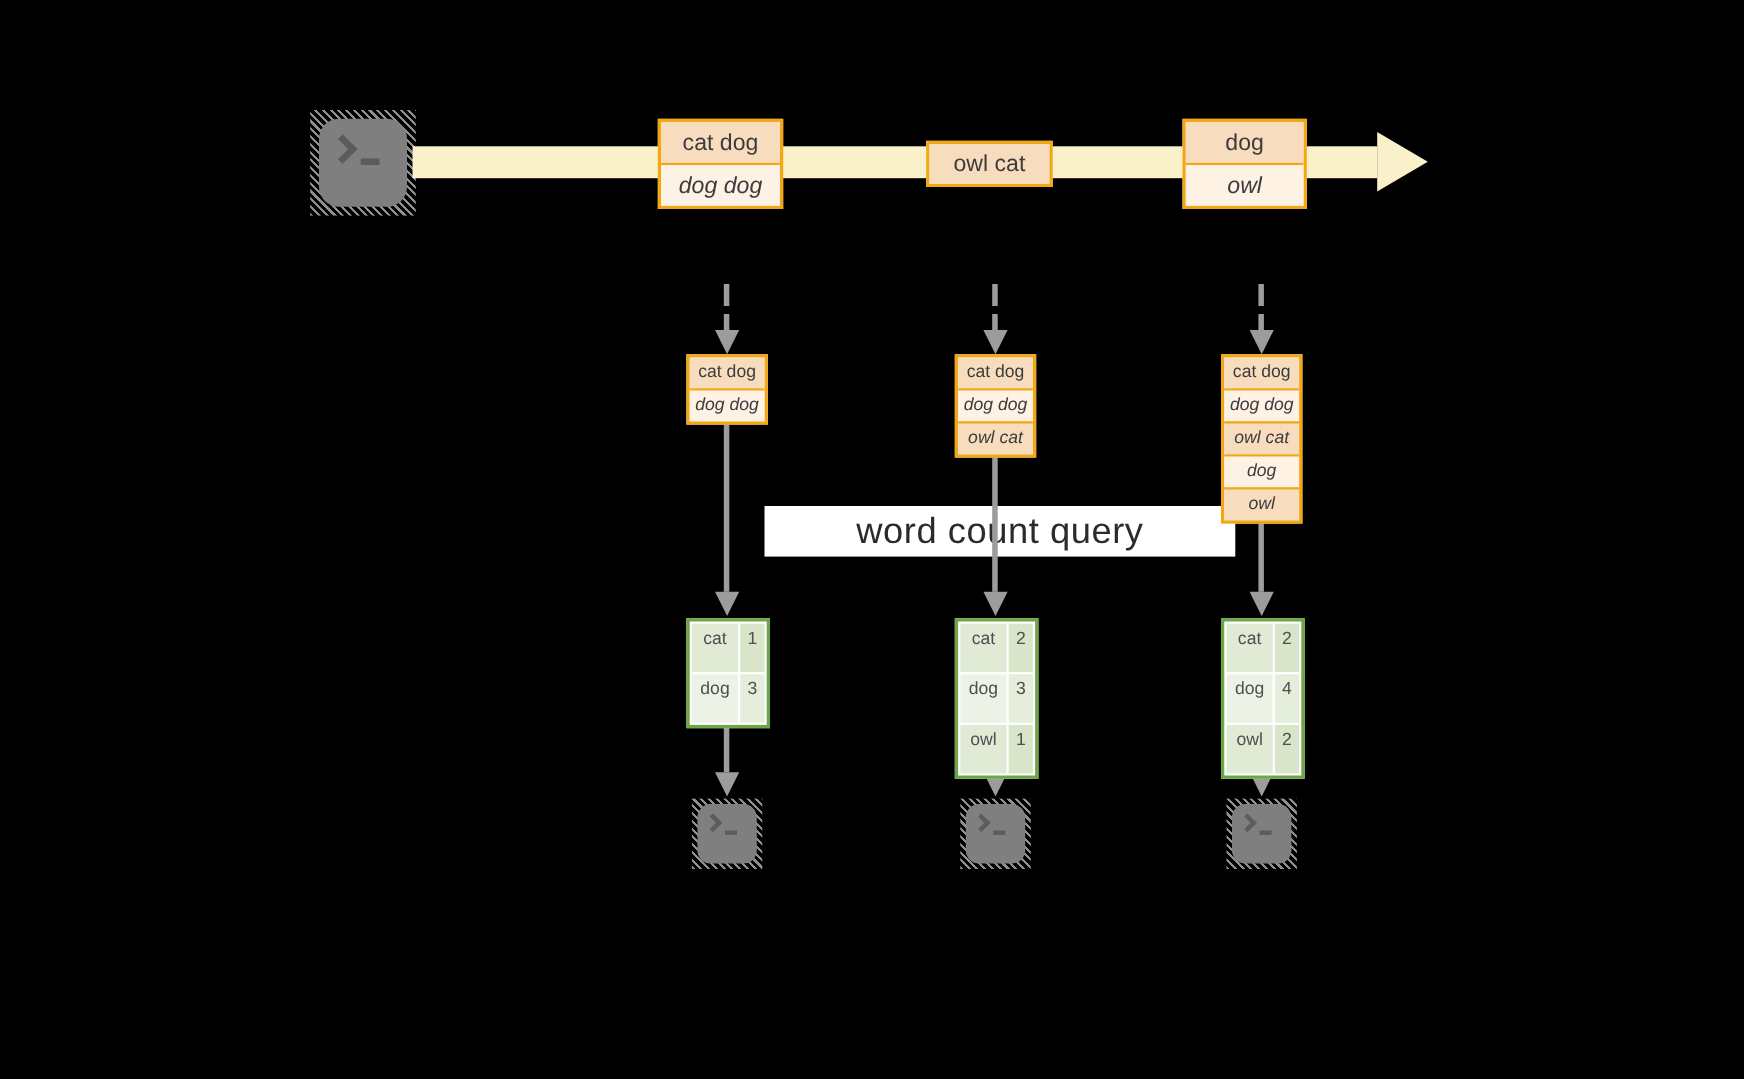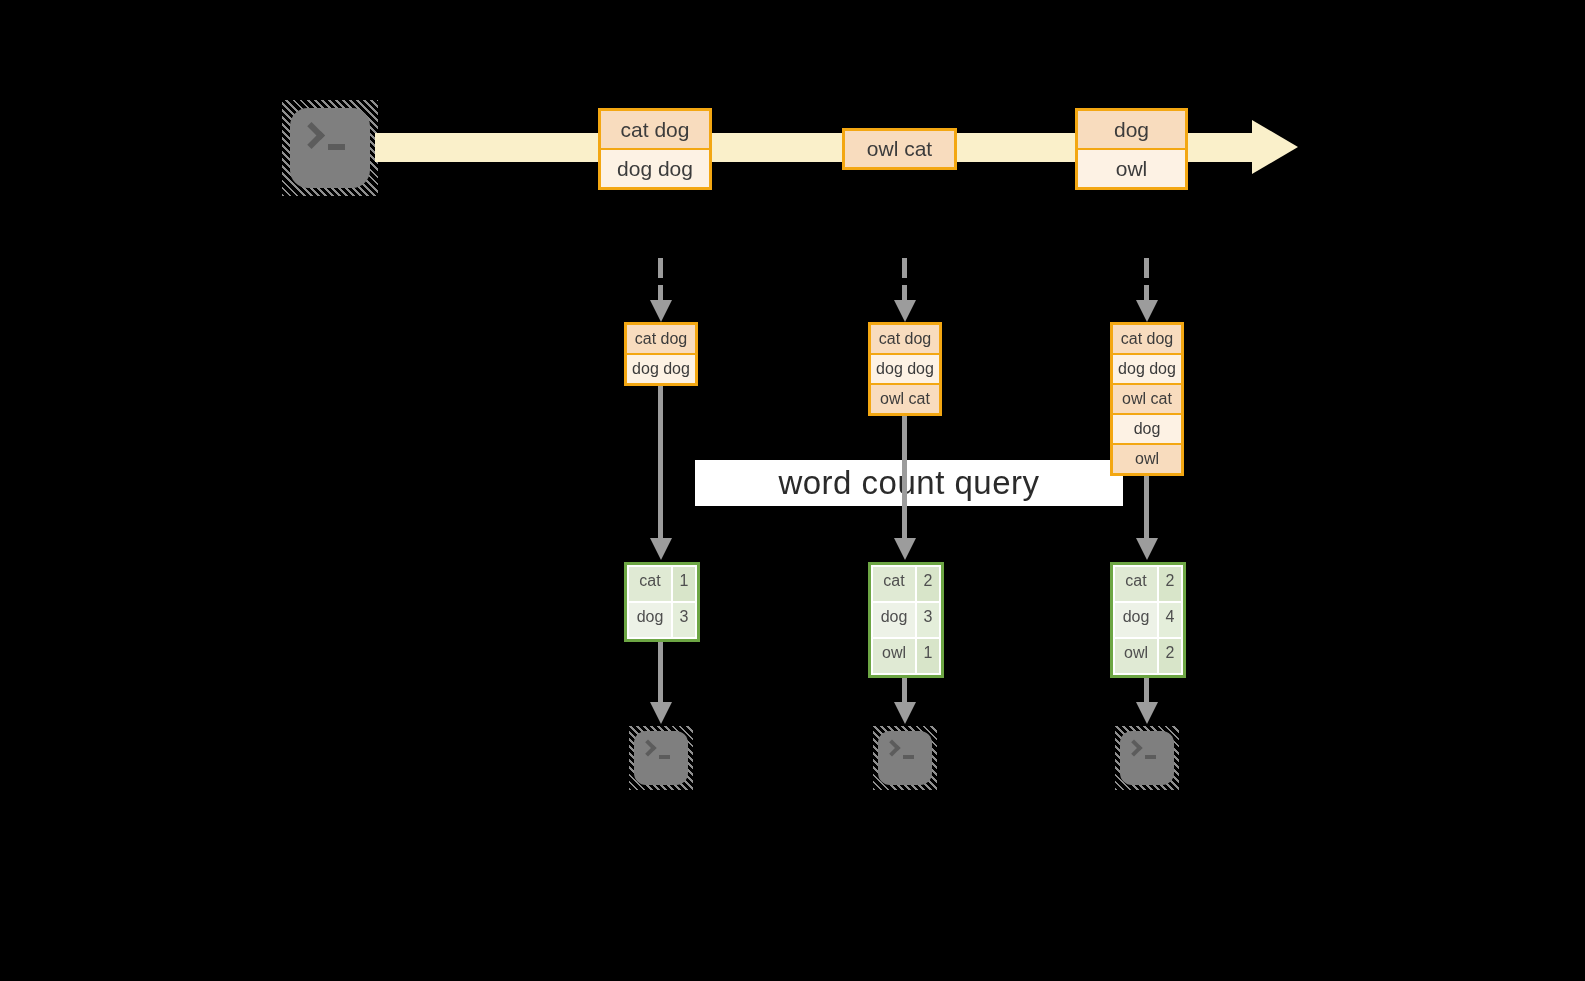--- a/index.html
+++ b/index.html
@@ -22,30 +22,30 @@
   .term-sm .term-body { inset:5px; border-radius:12px; }
   .term-sm .term-chevron { left:8px; top:11px; width:8px; height:8px; border-width:4px 4px 0 0; }
   .term-sm .term-underscore { left:25px; top:24px; width:11px; height:4px; }
   
   .stream-band { position:absolute; left:375px; top:133px; width:877px; height:29px; background:#FAF0CA; }
   .stream-head { position:absolute; left:1252px; top:120px; width:0; height:0;
     border-left:46px solid #FAF0CA; border-top:27px solid transparent; border-bottom:27px solid transparent; }
   
   .obox { position:absolute; border:3px solid #F3A712; background:#FDF2E4; z-index:3; }
   .orow { text-align:center; white-space:nowrap; overflow:hidden; }
-  .orow + .orow { border-top:2px solid #F3A712; }
+  .orow + .orow { border-top:2px solid #F3A712;font-style:italic; }
   .orow:nth-child(odd)  { background:#F8DCBE; }
   .orow:nth-child(even) { background:#FDF2E4; }
   .stream-row  { height:37px; line-height:37px; font-size:21px; }
   .stream-row1 { height:36px; line-height:36px; font-size:21px; }
   .acc-row { height:28px; line-height:28px; font-size:16px; }
   
   .gtable { position:absolute; border:3px solid #6DA644; background:#fff; padding:2px;
     display:grid; grid-template-columns:42px 22px; gap:2px; z-index:3; }
-  .gcell { height:34px; line-height:28px; text-align:center; font-size:16px; color:#4F4F4F; }
+  .gcell { height:44px; line-height:28px; text-align:center; font-size:16px; color:#4F4F4F; }
   .gw-dark  { background:#E0EAD4; }
   .gc-dark  { background:#D8E5C9; }
   .gw-light { background:#EDF2E7; }
   .gc-light { background:#E4EEDA; }
   
   .shaft { position:absolute; width:5px; background:#9C9C9C; z-index:2; }
   .shaft-dashed { background:repeating-linear-gradient(to bottom,#9C9C9C 0 20px,transparent 20px 27px); }
   .ahead { position:absolute; width:0; height:0; z-index:2;
     border-left:11px solid transparent; border-right:11px solid transparent; border-top:22px solid #9C9C9C; }
   

